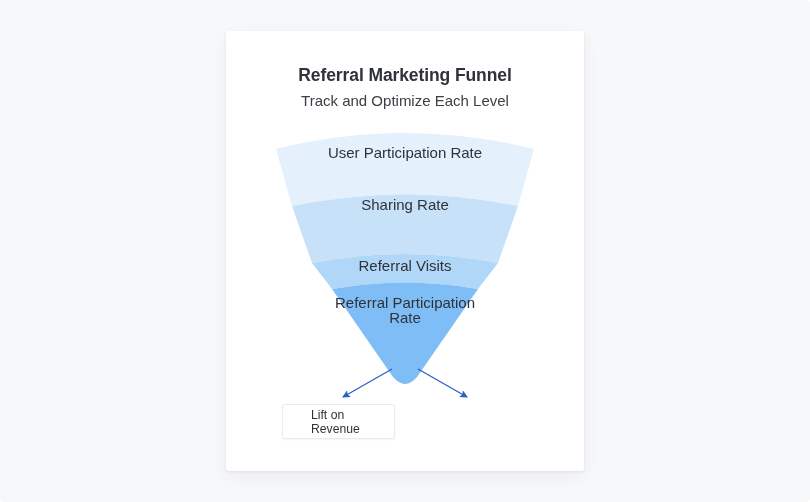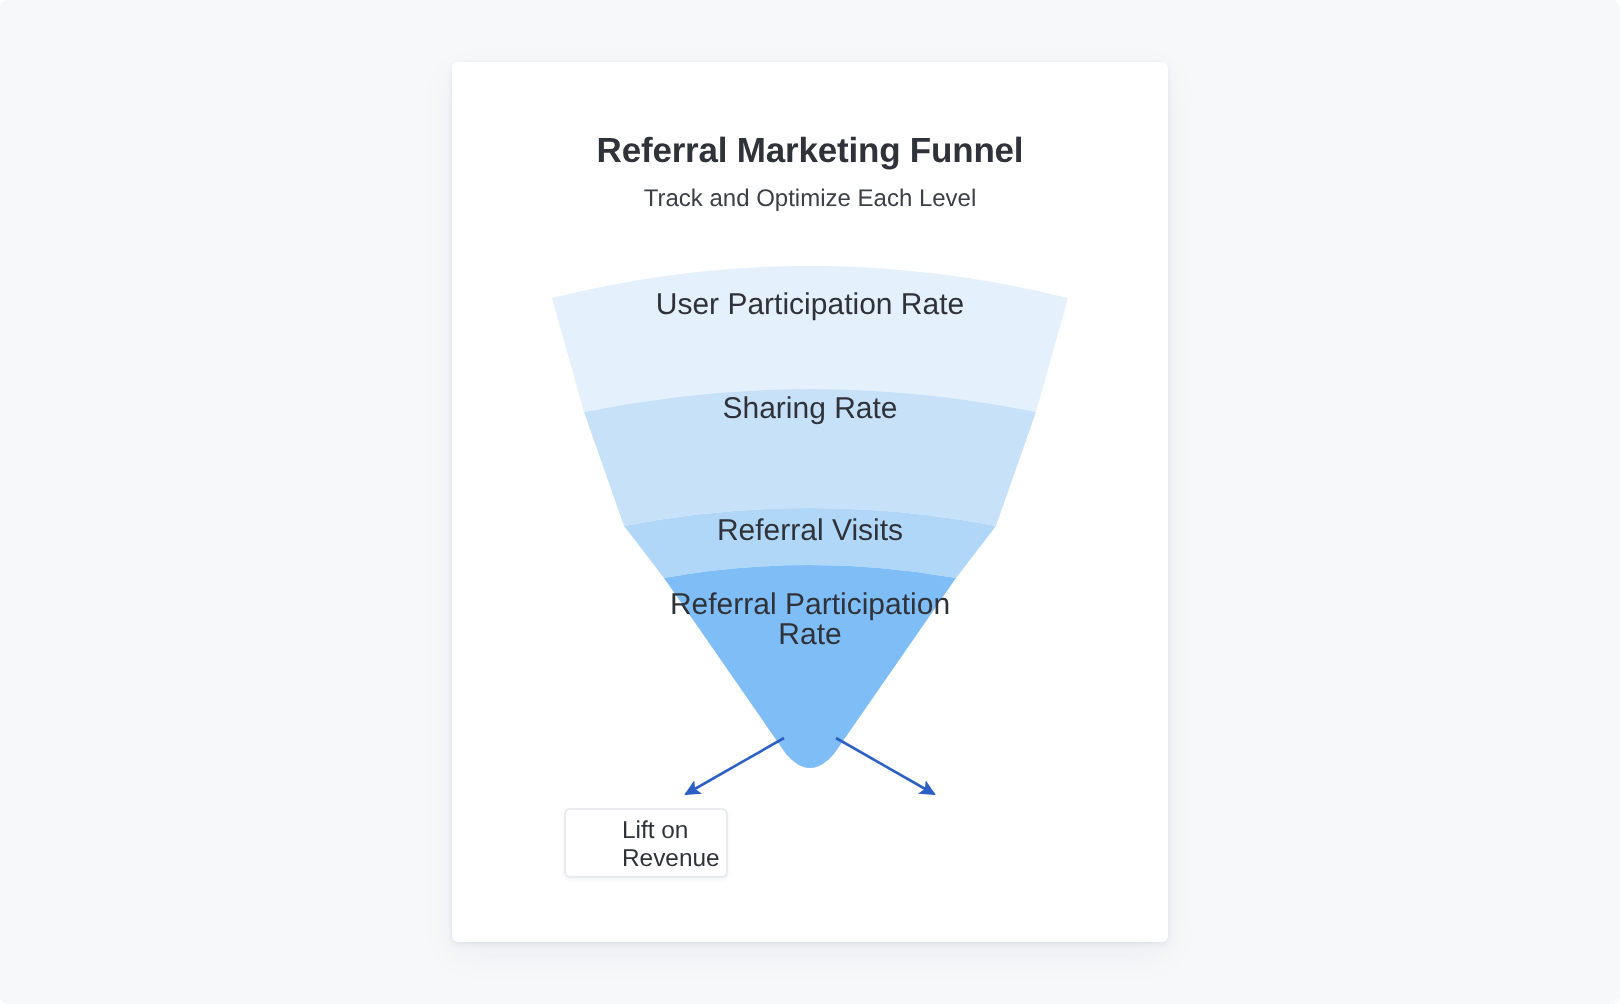--- a/index.html
+++ b/index.html
@@ -49,21 +49,21 @@
     color: #2f3238;
     letter-spacing: -0.1px;
   }
 
   .chart-subtitle {
     position: absolute;
     left: 0;
     top: 61px;
     width: 358px;
     text-align: center;
-    font-size: 12px;
+    font-size: 15px;
     font-weight: normal;
     color: #3c4046;
   }
 
   .funnel-wrap {
     position: absolute;
     left: 0;
     top: 0;
     width: 358px;
     height: 440px;
@@ -98,21 +98,21 @@
     height: 35px;
     background: #ffffff;
     border: 1px solid #e9ebef;
     border-radius: 3px;
     box-shadow: 0 1px 2px rgba(20, 30, 60, 0.05);
     display: flex;
     align-items: center;
     justify-content: center;
     box-sizing: border-box;
   }
-  .outcome-box.b1 { left: 56px;  width: 82px; padding-left: 28px; }
+  .outcome-box.b1 { left: 56px;  width: 113px; padding-left: 28px; }
   .outcome-box.b2 { left: 196px; width: 105px; }
 
   .outcome-label {
     font-size: 12.2px;
     color: #2f3238;
   }
 </style>
 </head>
 <body>
 

